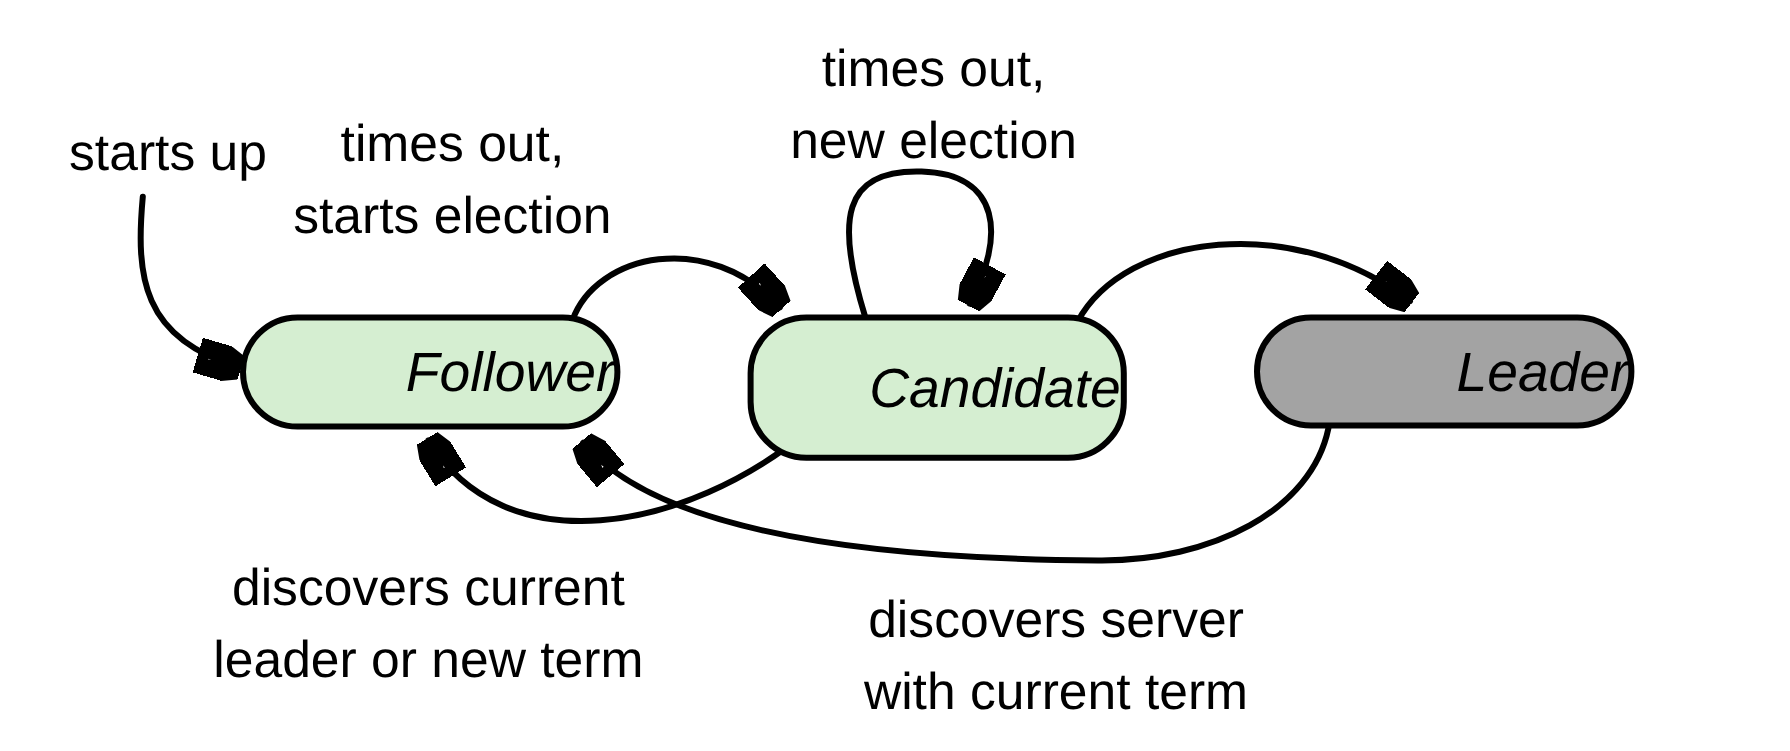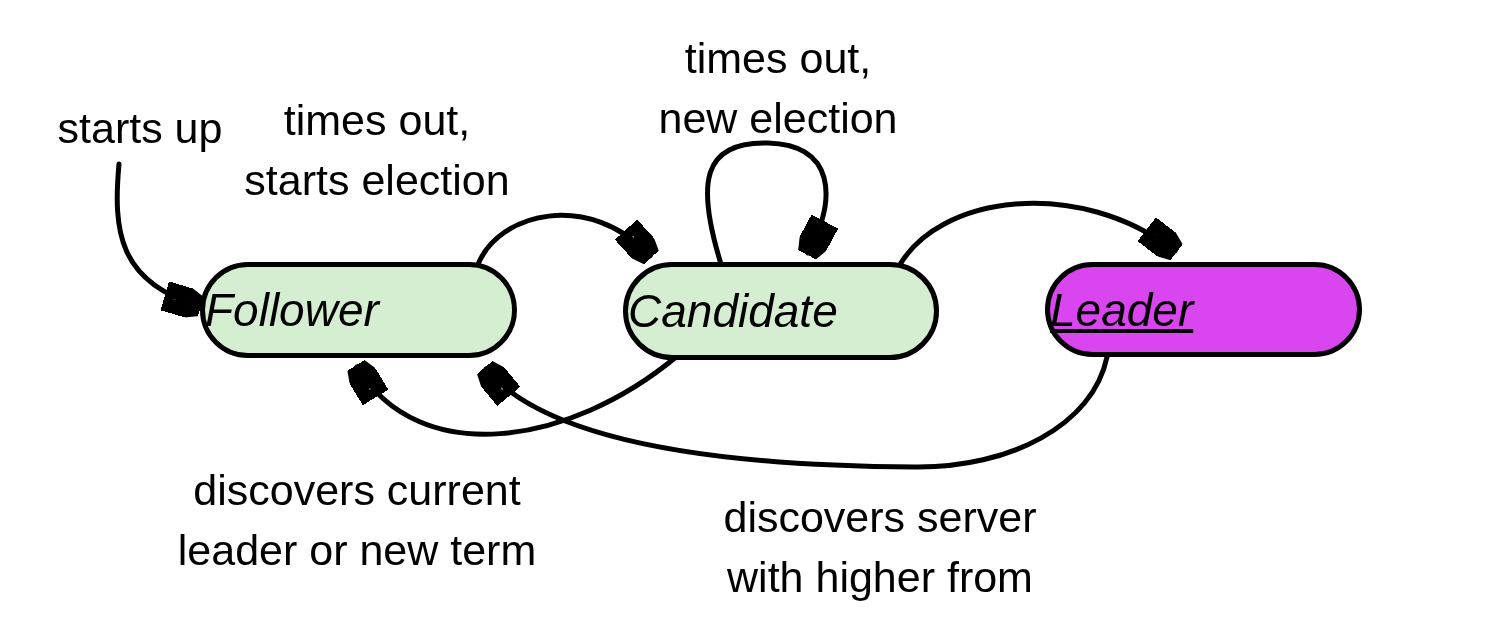--- a/index.html
+++ b/index.html
@@ -29,30 +29,30 @@
     stroke-linecap: round;
   }
   .node {
     position: absolute;
     box-sizing: border-box;
     background: #d5eed1;
     border: 5px solid #000000;
     border-radius: 49px;
     display: flex;
     align-items: center;
-    justify-content: flex-start;
+    justify-content: flex-end;
   }
   .node .node-label {
     font-style: italic;
     font-size: 46px;
     color: #000000;
     white-space: nowrap;
   }
   .node-follower  { left: 200px; top: 262px; width: 317px; height: 96px; }
-  .node-candidate { left: 623px; top: 262px; width: 316px; height: 98px; }
+  .node-candidate { left: 623px; top: 262px; width: 316px; height: 122px; }
   .node-leader    { left: 1045px; top: 262px; width: 317px; height: 95px; }
   .edge-label {
     position: absolute;
     transform: translateX(-50%);
     text-align: center;
     font-size: 43px;
     line-height: 60px;
     color: #000000;
     white-space: pre-line;
   }
@@ -89,32 +89,32 @@
   </svg>
 
   <div class="node node-follower" style="background: rgb(213, 238, 209); border-color: rgb(0, 0, 0);">
     <span class="node-label">Follower</span>
   </div>
 
   <div class="node node-candidate" style="background: rgb(213, 238, 209); border-color: rgb(0, 0, 0);">
     <span class="node-label">Candidate</span>
   </div>
 
-  <div class="node node-leader" style="background: #d946ef; border-color: rgb(0, 0, 0); text-decoration: underline;">
+  <div class="node node-leader" style="background: #a3a3a3; border-color: rgb(0, 0, 0);">
     <span class="node-label">Leader</span>
   </div>
 
   <div class="edge-label lbl-starts-up">starts up</div>
 
   <div class="edge-label lbl-times-out-starts">times out,
 starts election</div>
 
   <div class="edge-label lbl-times-out-new">times out,
 new election</div>
 
 
   <div class="edge-label lbl-discovers-current">discovers current
 leader or new term</div>
 
   <div class="edge-label lbl-discovers-server">discovers server
-with higher from</div>
+with current term</div>
 
 </div>
 
 </body></html>

